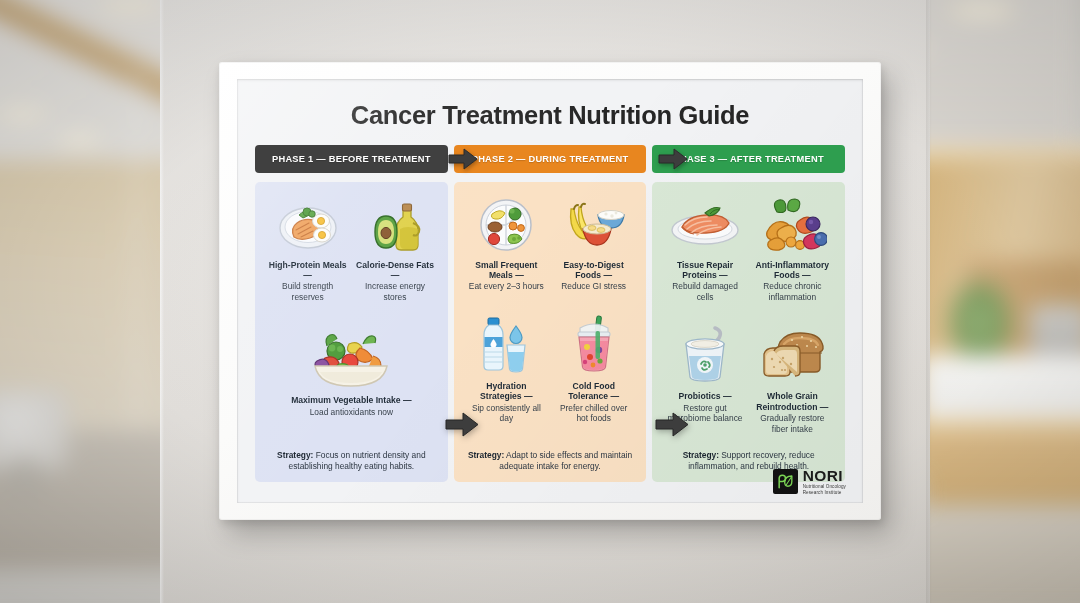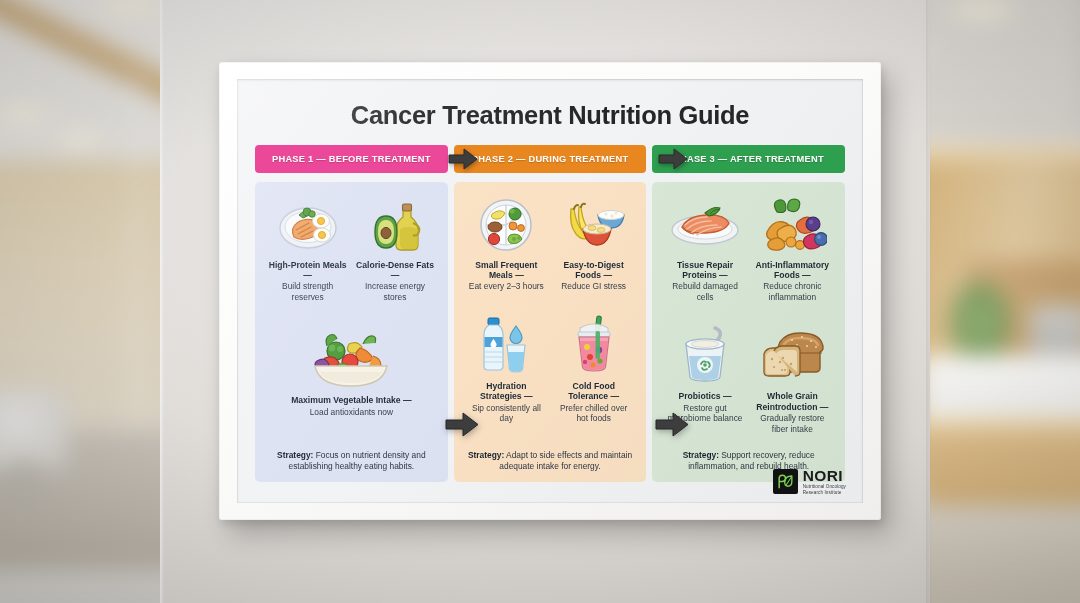--- a/index.html
+++ b/index.html
@@ -193,21 +193,21 @@
   <div class="wallshade"></div>
 </div>
 
 <div id="frame">
   <div id="mat">
     <div id="poster">
 
       <div id="poster-title">Cancer Treatment Nutrition Guide</div>
 
       <div id="phase-bar">
-        <div class="phase-head p1" style="background: #ec4899;">
+        <div class="phase-head p1" style="background: #404040;">
           <span>PHASE 1 — BEFORE TREATMENT</span>
         </div>
         <div class="phase-head p2" style="background: rgb(232, 134, 31);">
           <span>PHASE 2 — DURING TREATMENT</span>
         </div>
         <div class="phase-head p3" style="background: rgb(46, 158, 79);">
           <span>PHASE 3 — AFTER TREATMENT</span>
         </div>
 
         <div class="arrow" id="arrow-h1">

